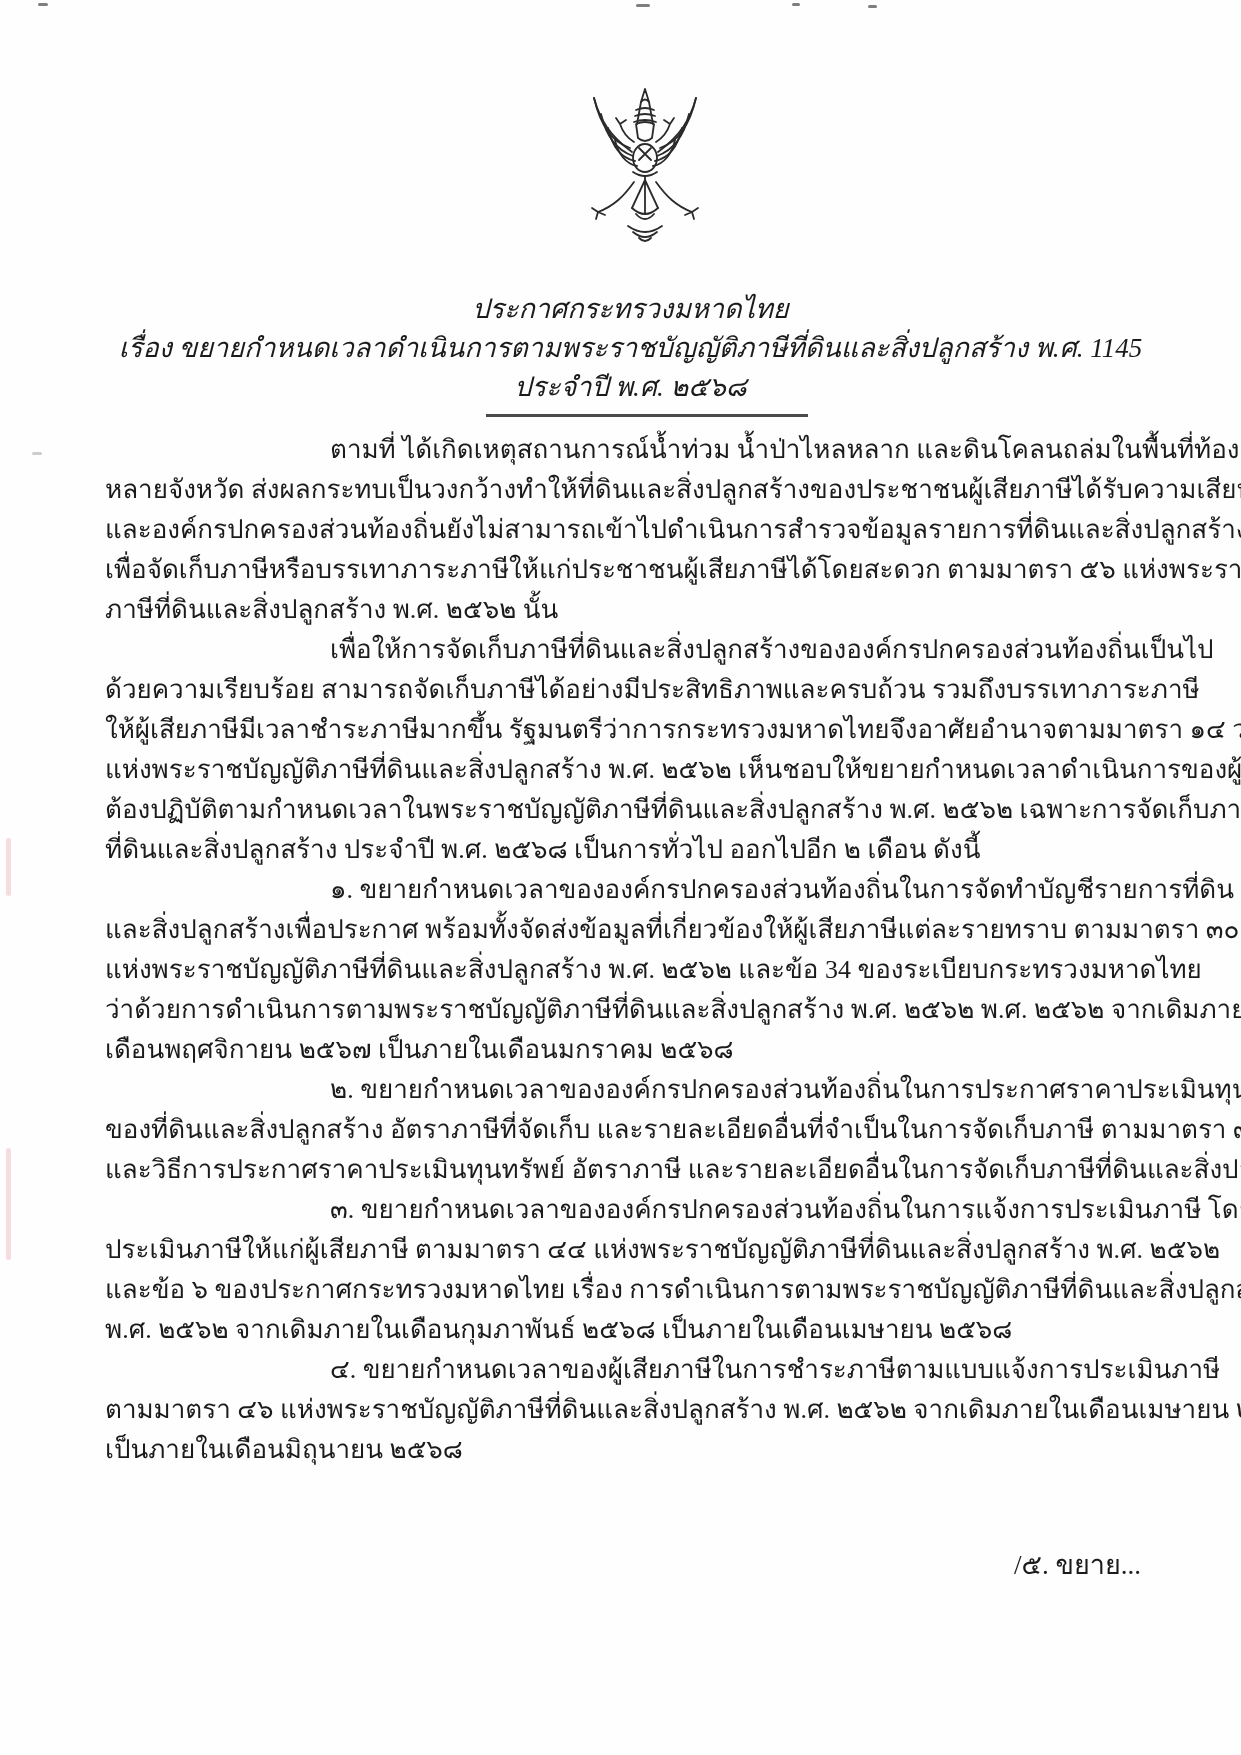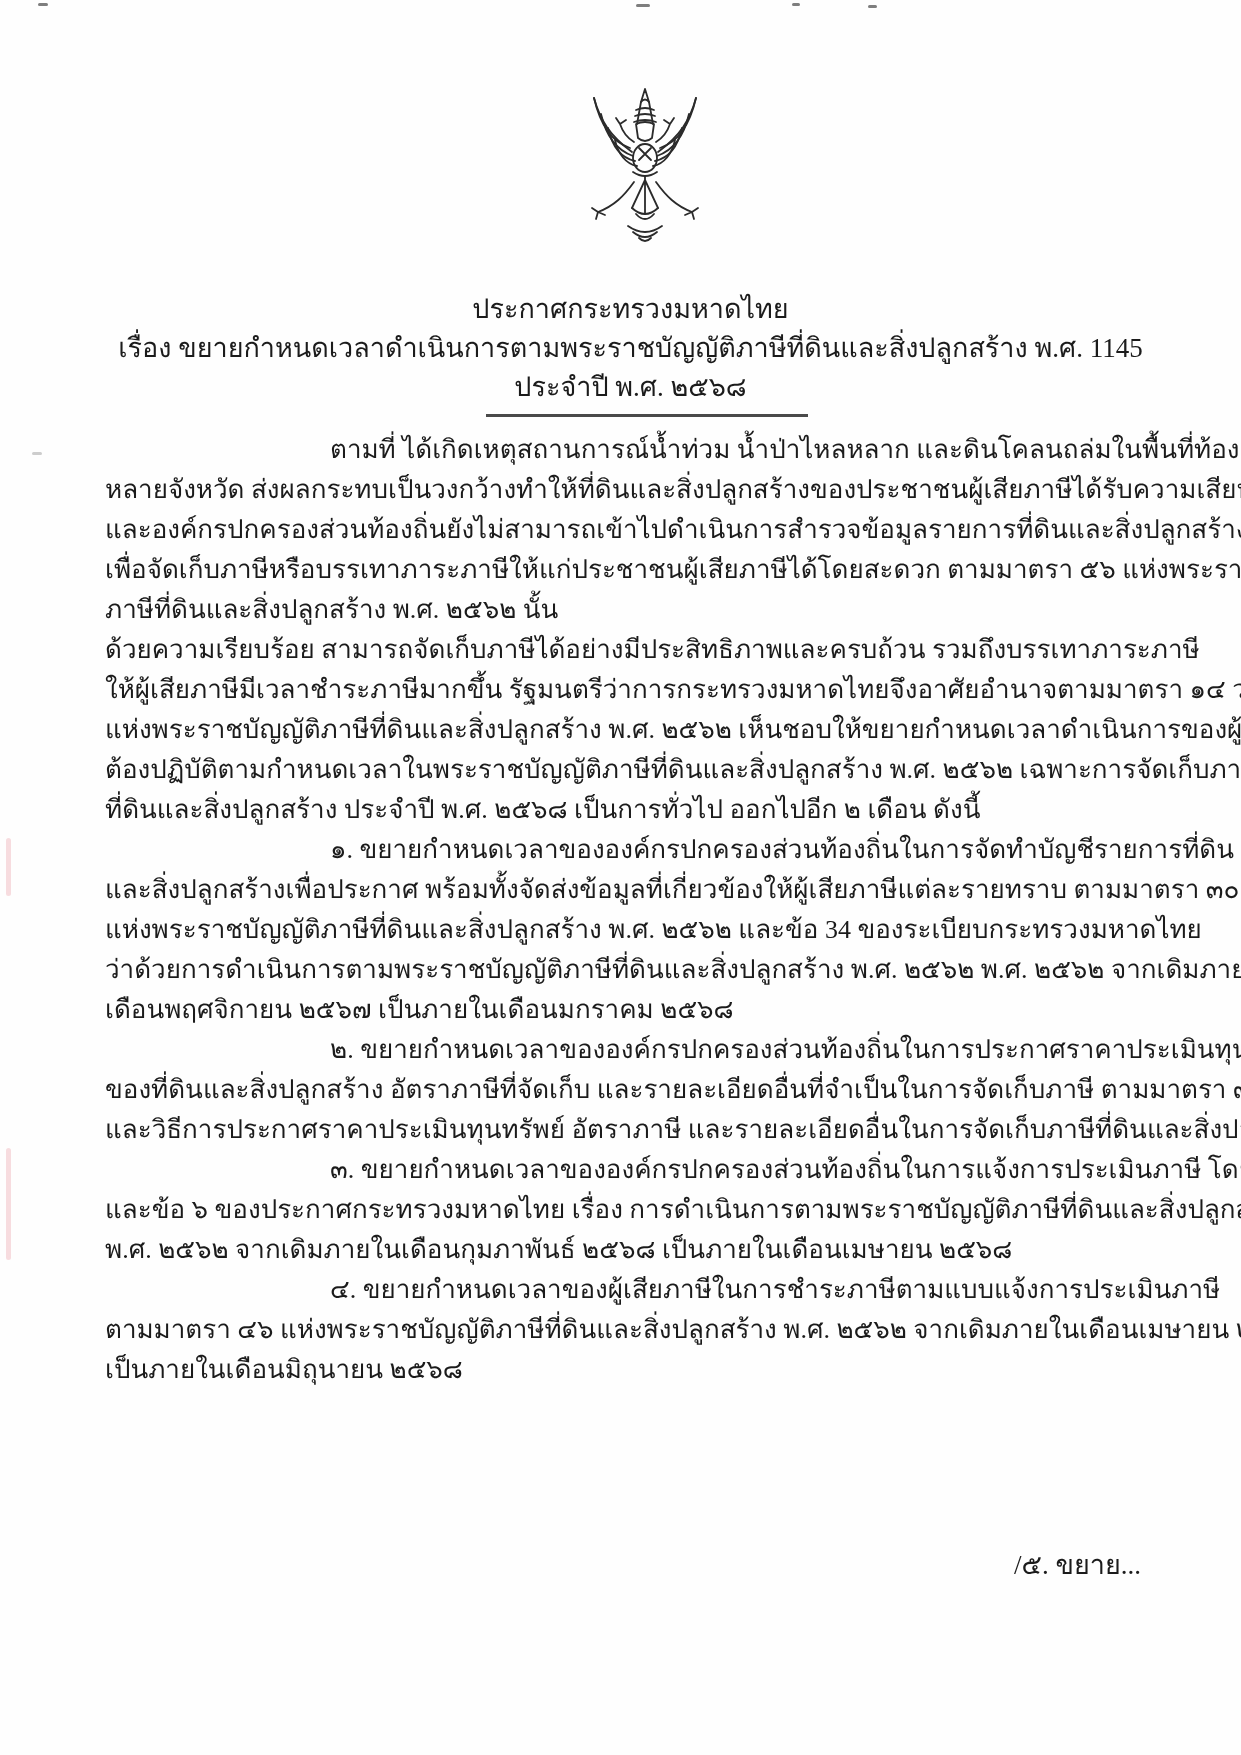--- a/index.html
+++ b/index.html
@@ -13,21 +13,21 @@
   .page{position:absolute;inset:0;}
   
   .speck{position:absolute;background:rgba(20,20,20,.55);height:3px;border-radius:2px;}
   .smudge{position:absolute;background:rgba(233,150,160,.32);border-radius:3px;}
   .tick{position:absolute;background:rgba(60,60,60,.25);border-radius:2px;}
   
   .emblem{position:absolute;left:570px;top:86px;width:150px;height:170px;}
   .emblem svg{display:block;}
   
   .title-block{position:absolute;left:105px;right:85px;top:290px;text-align:center;}
-  .title-line{display:block;font-size:27px;line-height:39px;white-space:nowrap;}
+  .title-line{display:block;font-size:27px;line-height:39px;white-space:nowrap;font-style:italic;}
   .divider{width:322px;height:3px;background:#4a4a4a;margin:7px auto 0 auto;transform:translateX(16px);}
   
   .doc-body{position:absolute;left:105px;right:95px;top:430px;}
   .para{margin:0;padding:0;}
   .line{display:block;font-size:26px;line-height:40px;white-space:nowrap;overflow:visible;}
   .indent{padding-left:225px;}
   
   .footer{position:absolute;right:100px;top:1545px;font-size:27px;line-height:40px;white-space:nowrap;}
 </style>
 </head>
@@ -93,40 +93,42 @@
 
   <div class="doc-body">
     <p class="para">
       <span class="line indent">ตามที่ ได้เกิดเหตุสถานการณ์น้ำท่วม น้ำป่าไหลหลาก และดินโคลนถล่มในพื้นที่ท้องถิ่น</span>
       <span class="line">หลายจังหวัด ส่งผลกระทบเป็นวงกว้างทำให้ที่ดินและสิ่งปลูกสร้างของประชาชนผู้เสียภาษีได้รับความเสียหาย</span>
       <span class="line">และองค์กรปกครองส่วนท้องถิ่นยังไม่สามารถเข้าไปดำเนินการสำรวจข้อมูลรายการที่ดินและสิ่งปลูกสร้าง</span>
       <span class="line">เพื่อจัดเก็บภาษีหรือบรรเทาภาระภาษีให้แก่ประชาชนผู้เสียภาษีได้โดยสะดวก ตามมาตรา ๕๖ แห่งพระราชบัญญัติ</span>
       <span class="line">ภาษีที่ดินและสิ่งปลูกสร้าง พ.ศ. ๒๕๖๒ นั้น</span>
     </p>
     <p class="para">
+      <span class="line indent">เพื่อให้การจัดเก็บภาษีที่ดินและสิ่งปลูกสร้างขององค์กรปกครองส่วนท้องถิ่นเป็นไป</span>
       <span class="line">ด้วยความเรียบร้อย สามารถจัดเก็บภาษีได้อย่างมีประสิทธิภาพและครบถ้วน รวมถึงบรรเทาภาระภาษี</span>
       <span class="line">ให้ผู้เสียภาษีมีเวลาชำระภาษีมากขึ้น รัฐมนตรีว่าการกระทรวงมหาดไทยจึงอาศัยอำนาจตามมาตรา ๑๔ วรรคสอง</span>
       <span class="line">แห่งพระราชบัญญัติภาษีที่ดินและสิ่งปลูกสร้าง พ.ศ. ๒๕๖๒ เห็นชอบให้ขยายกำหนดเวลาดำเนินการของผู้มีหน้าที่</span>
       <span class="line">ต้องปฏิบัติตามกำหนดเวลาในพระราชบัญญัติภาษีที่ดินและสิ่งปลูกสร้าง พ.ศ. ๒๕๖๒ เฉพาะการจัดเก็บภาษี</span>
       <span class="line">ที่ดินและสิ่งปลูกสร้าง ประจำปี พ.ศ. ๒๕๖๘ เป็นการทั่วไป ออกไปอีก ๒ เดือน ดังนี้</span>
     </p>
     <p class="para">
       <span class="line indent">๑. ขยายกำหนดเวลาขององค์กรปกครองส่วนท้องถิ่นในการจัดทำบัญชีรายการที่ดิน</span>
       <span class="line">และสิ่งปลูกสร้างเพื่อประกาศ พร้อมทั้งจัดส่งข้อมูลที่เกี่ยวข้องให้ผู้เสียภาษีแต่ละรายทราบ ตามมาตรา ๓๐</span>
       <span class="line">แห่งพระราชบัญญัติภาษีที่ดินและสิ่งปลูกสร้าง พ.ศ. ๒๕๖๒ และข้อ 34 ของระเบียบกระทรวงมหาดไทย</span>
       <span class="line">ว่าด้วยการดำเนินการตามพระราชบัญญัติภาษีที่ดินและสิ่งปลูกสร้าง พ.ศ. ๒๕๖๒ พ.ศ. ๒๕๖๒ จากเดิมภายใน</span>
       <span class="line">เดือนพฤศจิกายน ๒๕๖๗ เป็นภายในเดือนมกราคม ๒๕๖๘</span>
     </p>
     <p class="para">
       <span class="line indent">๒. ขยายกำหนดเวลาขององค์กรปกครองส่วนท้องถิ่นในการประกาศราคาประเมินทุนทรัพย์</span>
       <span class="line">ของที่ดินและสิ่งปลูกสร้าง อัตราภาษีที่จัดเก็บ และรายละเอียดอื่นที่จำเป็นในการจัดเก็บภาษี ตามมาตรา ๓๙</span>
       <span class="line">และวิธีการประกาศราคาประเมินทุนทรัพย์ อัตราภาษี และรายละเอียดอื่นในการจัดเก็บภาษีที่ดินและสิ่งปลูกสร้าง</span>
     </p>
     <p class="para">
       <span class="line indent">๓. ขยายกำหนดเวลาขององค์กรปกครองส่วนท้องถิ่นในการแจ้งการประเมินภาษี โดยส่งแบบ</span>
+      <span class="line">ประเมินภาษีให้แก่ผู้เสียภาษี ตามมาตรา ๔๔ แห่งพระราชบัญญัติภาษีที่ดินและสิ่งปลูกสร้าง พ.ศ. ๒๕๖๒</span>
       <span class="line">และข้อ ๖ ของประกาศกระทรวงมหาดไทย เรื่อง การดำเนินการตามพระราชบัญญัติภาษีที่ดินและสิ่งปลูกสร้าง</span>
       <span class="line">พ.ศ. ๒๕๖๒ จากเดิมภายในเดือนกุมภาพันธ์ ๒๕๖๘ เป็นภายในเดือนเมษายน ๒๕๖๘</span>
     </p>
     <p class="para">
       <span class="line indent">๔. ขยายกำหนดเวลาของผู้เสียภาษีในการชำระภาษีตามแบบแจ้งการประเมินภาษี</span>
       <span class="line">ตามมาตรา ๔๖ แห่งพระราชบัญญัติภาษีที่ดินและสิ่งปลูกสร้าง พ.ศ. ๒๕๖๒ จากเดิมภายในเดือนเมษายน ๒๕๖๘</span>
       <span class="line">เป็นภายในเดือนมิถุนายน ๒๕๖๘</span>
     </p>
   </div>
 

